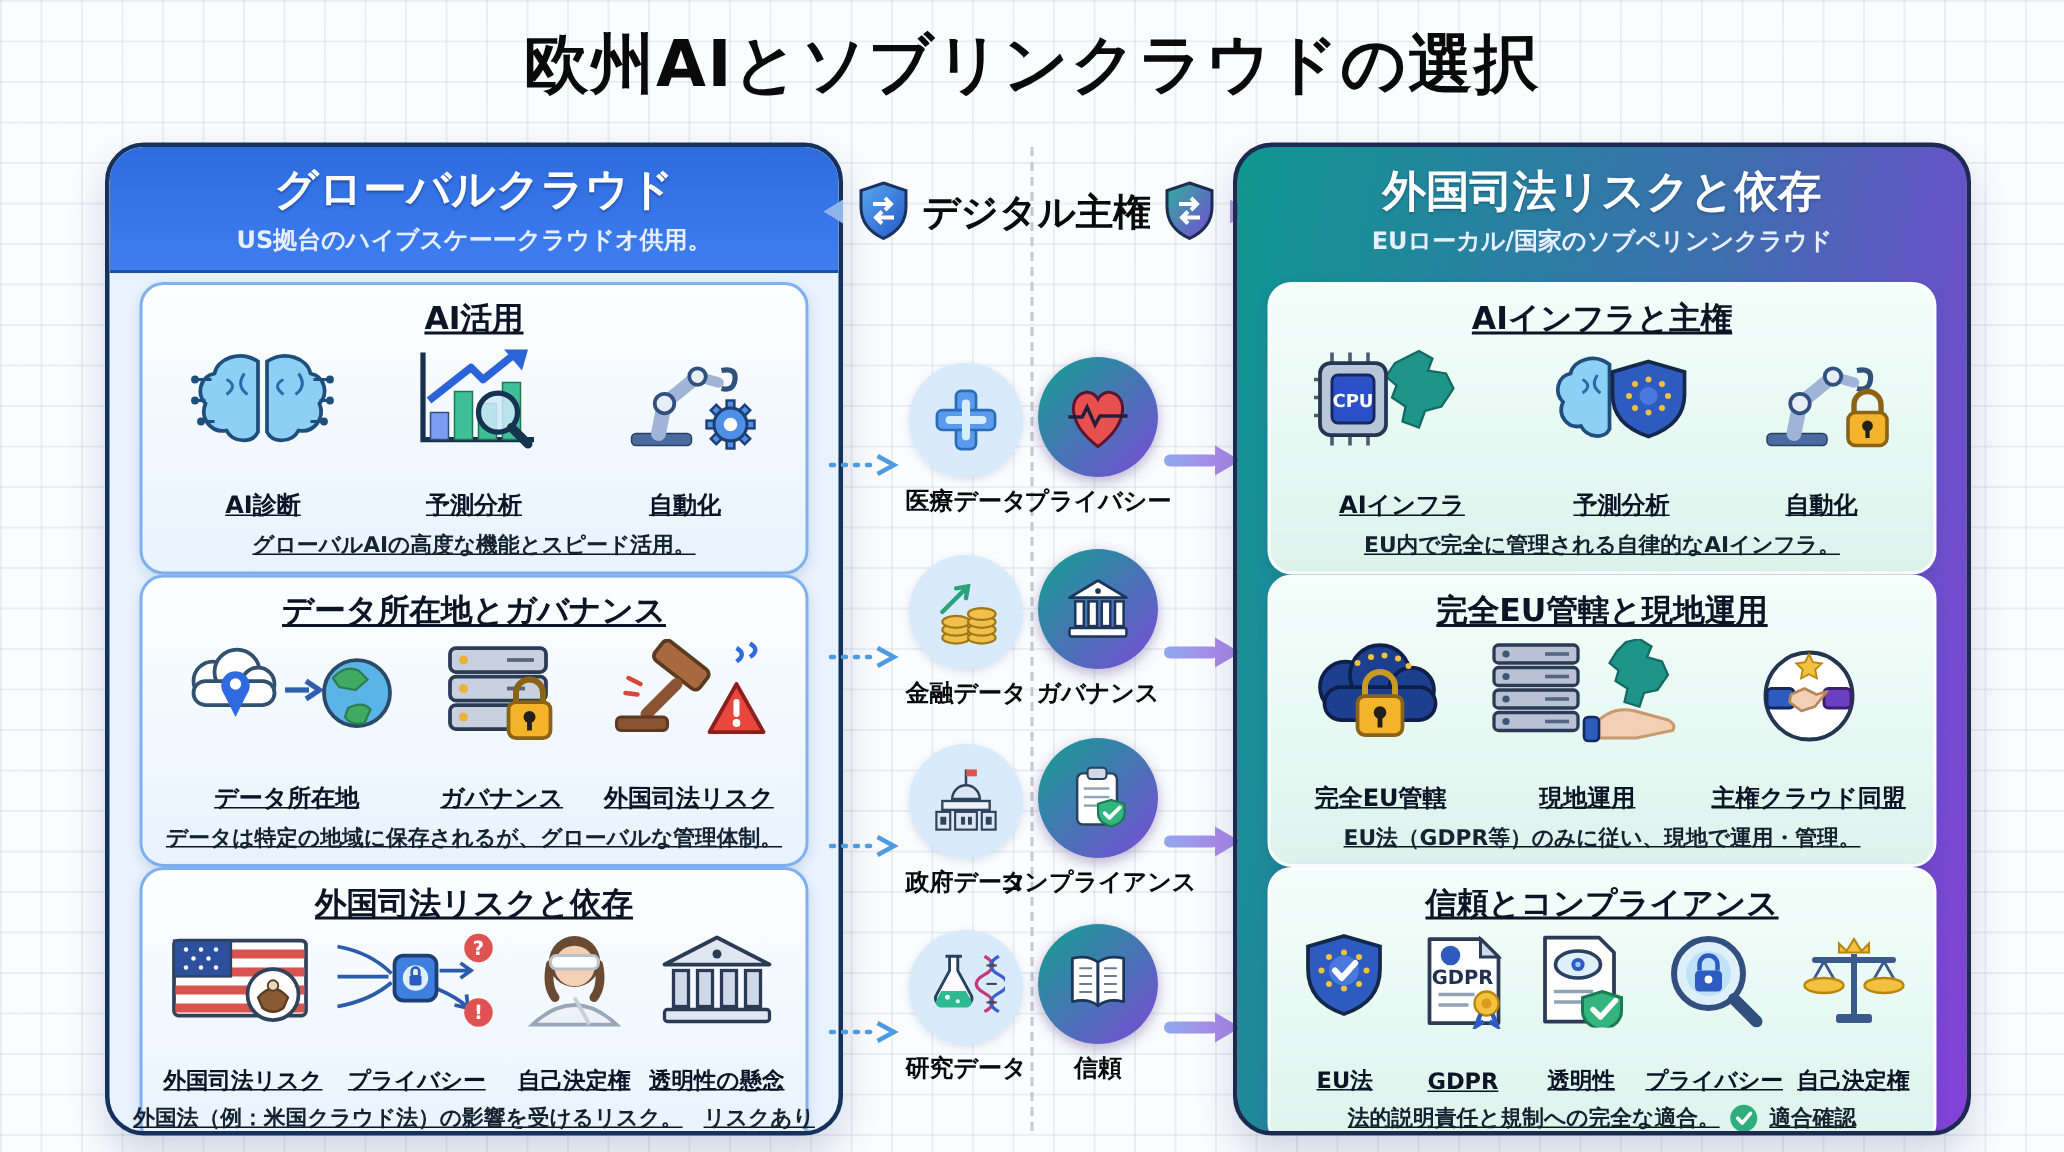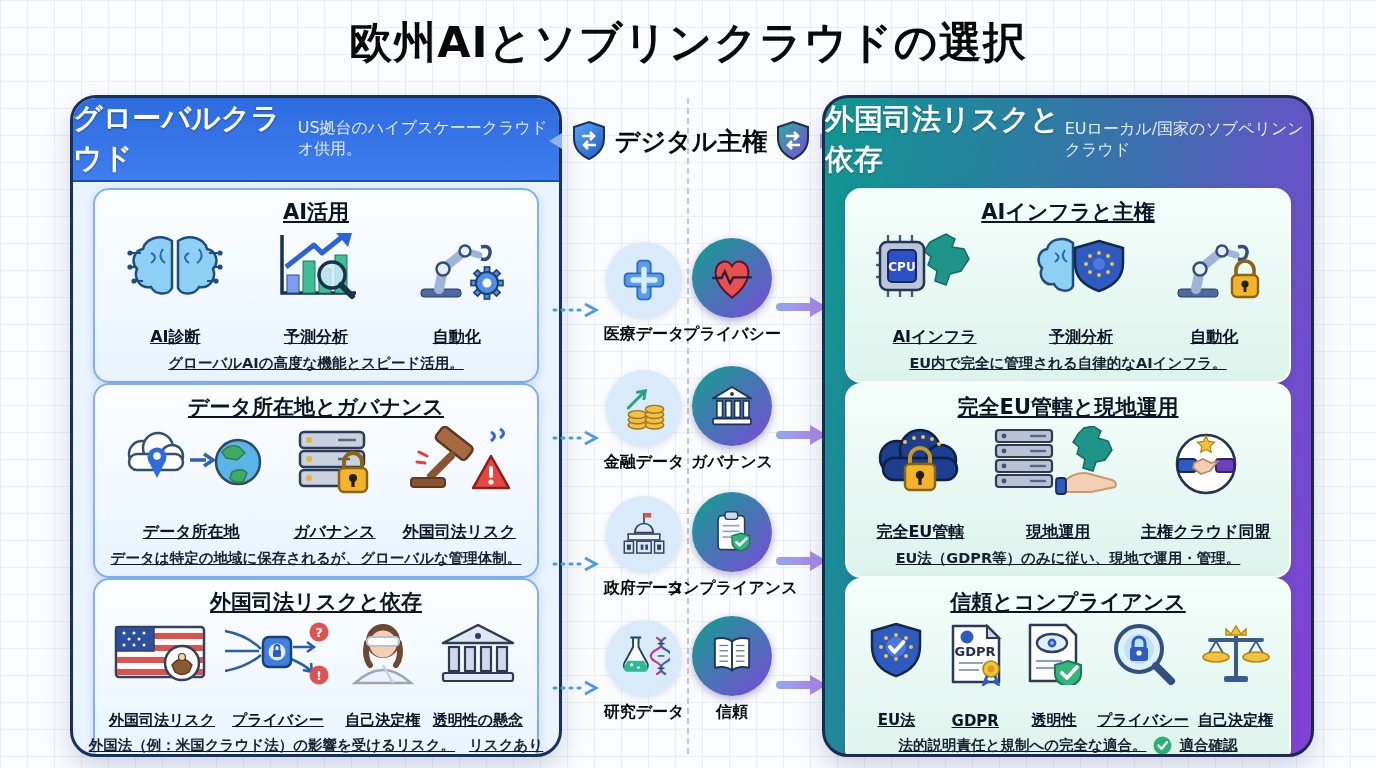--- a/index.html
+++ b/index.html
@@ -21,24 +21,24 @@
   }
   
   .panel {
     position:absolute; top:95px; width:492px; height:662px;
     border:3px solid #16325c; border-radius:26px;
     box-shadow:0 12px 26px rgba(30,60,120,.20);
     overflow:hidden;
   }
   .panel-left  { left:70px;  background:#e9f3fe; }
   .panel-right { left:822px; background:linear-gradient(100deg,#0f9790 0%,#3c6fae 55%,#8440d8 100%); border-color:#1c2a52; }
-  .p-header { height:84px; display:flex; flex-direction:row; align-items:center; justify-content:center; gap:3px; }
+  .p-header { height:84px; display:flex; flex-direction:column; align-items:center; justify-content:center; gap:3px; }
   .panel-left .p-header { background:linear-gradient(180deg,#2d6cdf,#3e7ef0); border-bottom:2px solid #1c4fa8; border-radius:22px 22px 0 0; }
   .p-title { font-size:29px; font-weight:800; color:#ffffff; text-shadow:0 1px 2px rgba(0,0,40,.35); }
-  .p-sub   { font-size:16px; font-weight:400; color:#e7eeff; }
+  .p-sub   { font-size:16px; font-weight:700; color:#e7eeff; }
   .cards { height:578px; display:flex; flex-direction:column; justify-content:space-evenly; padding:6px 20px 10px; }
   .card {
     border-radius:16px; padding:8px 10px 8px;
     box-shadow:0 3px 8px rgba(30,60,120,.14);
     text-decoration:underline;
   }
   .panel-left  .card { background:linear-gradient(180deg,#fcfeff,#e8f3fe); border:2px solid #7fb0f0; }
   .panel-right .card { background:linear-gradient(180deg,#f4fefb,#dcf3ec); border:2px solid rgba(255,255,255,.85); }
   .card-title { text-align:center; font-size:21px; font-weight:800; color:#0c1526; }
   .icon-row { display:flex; justify-content:space-around; align-items:flex-end; margin-top:5px; }

